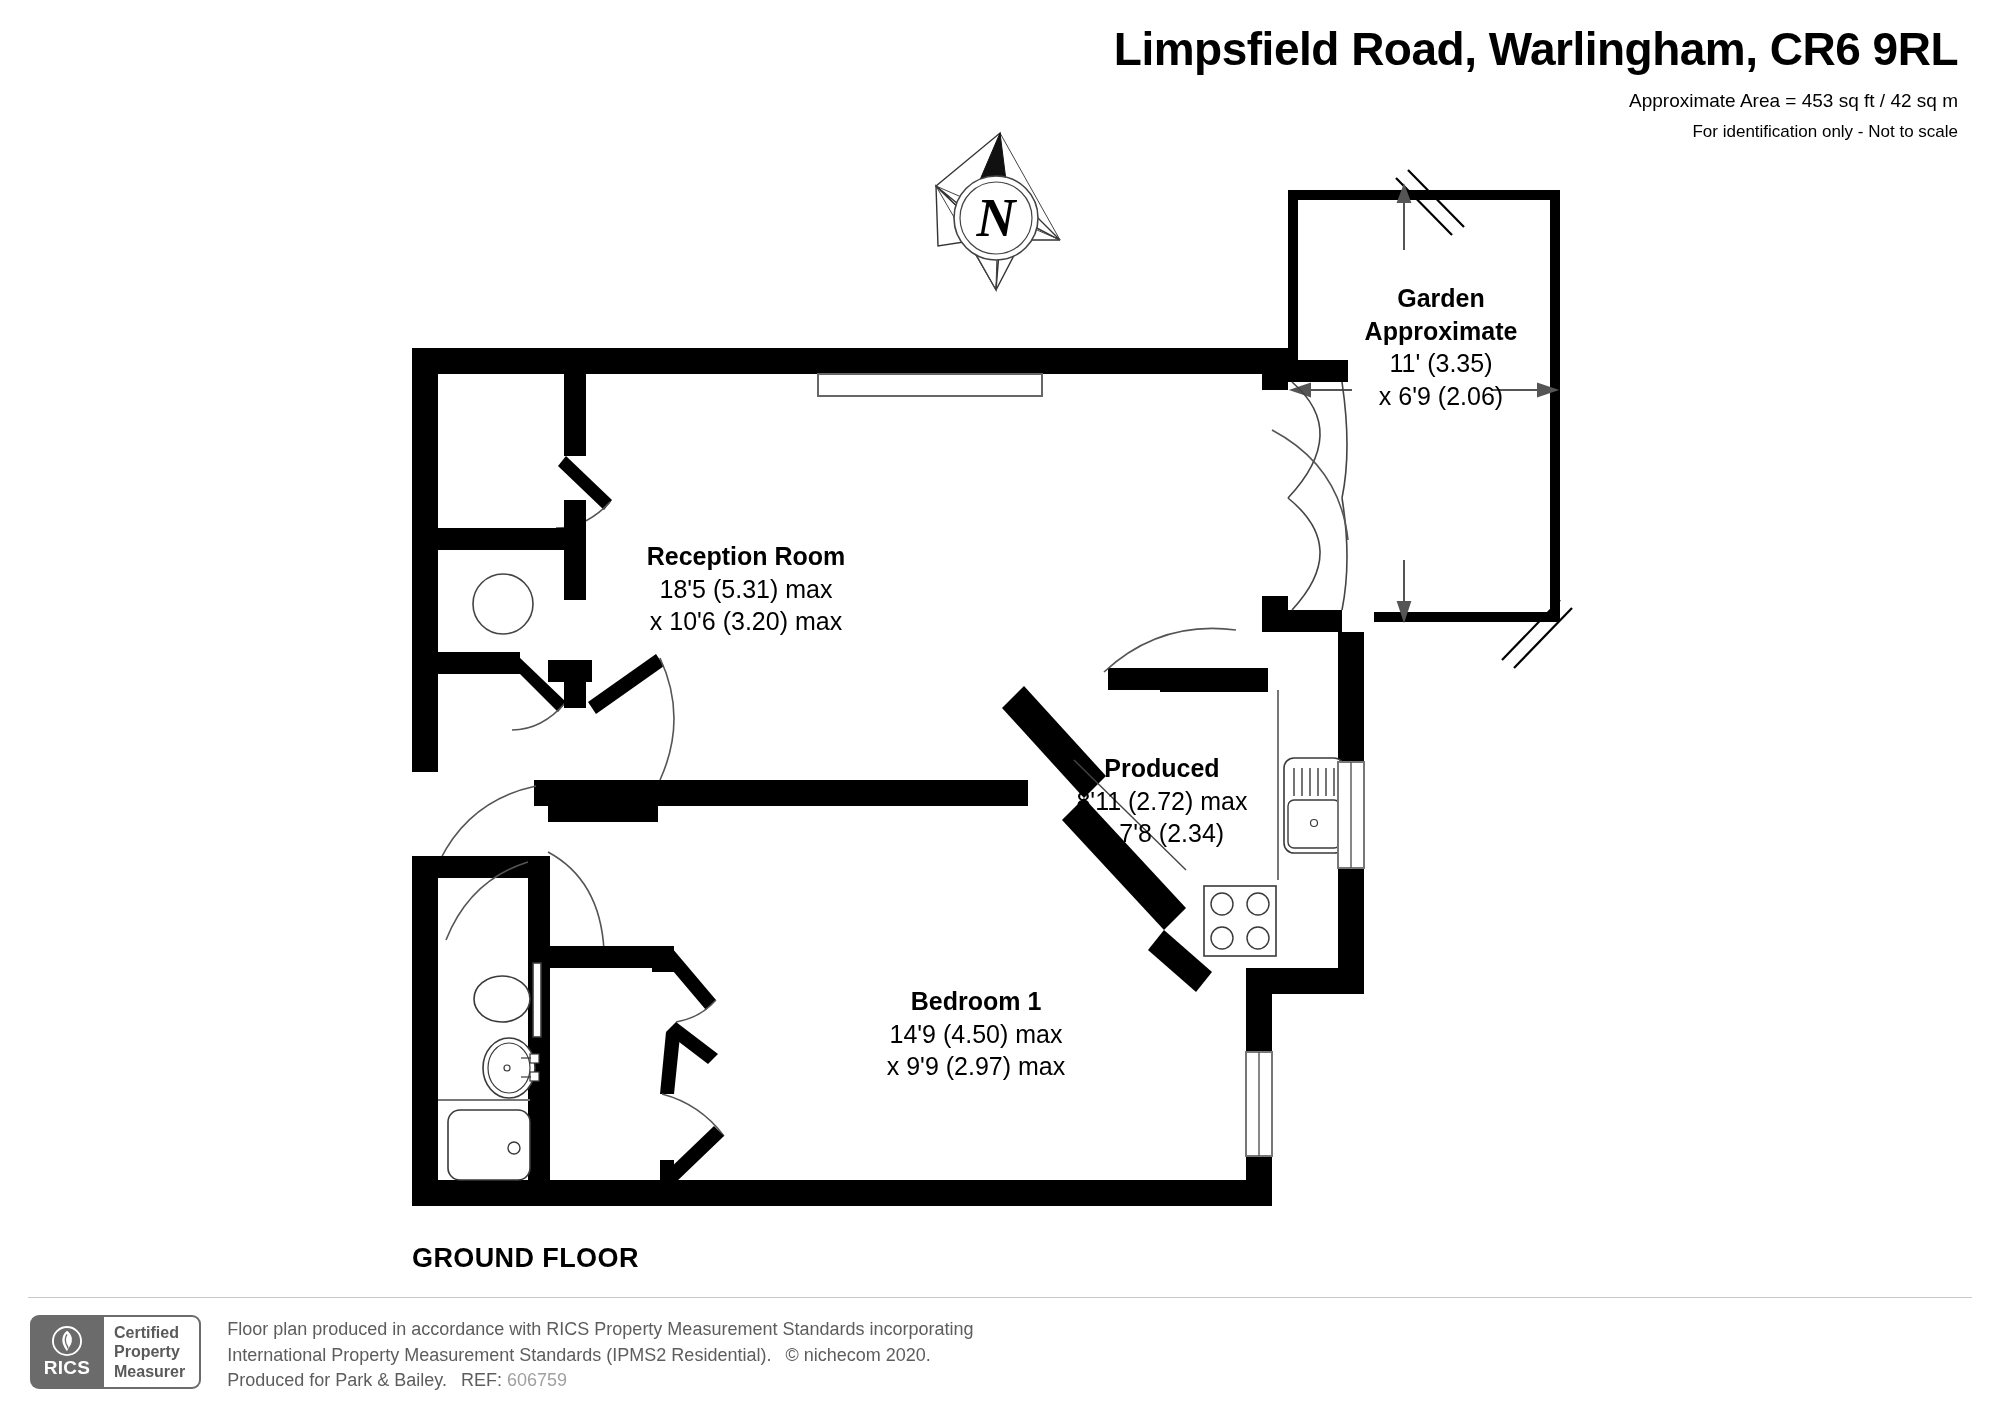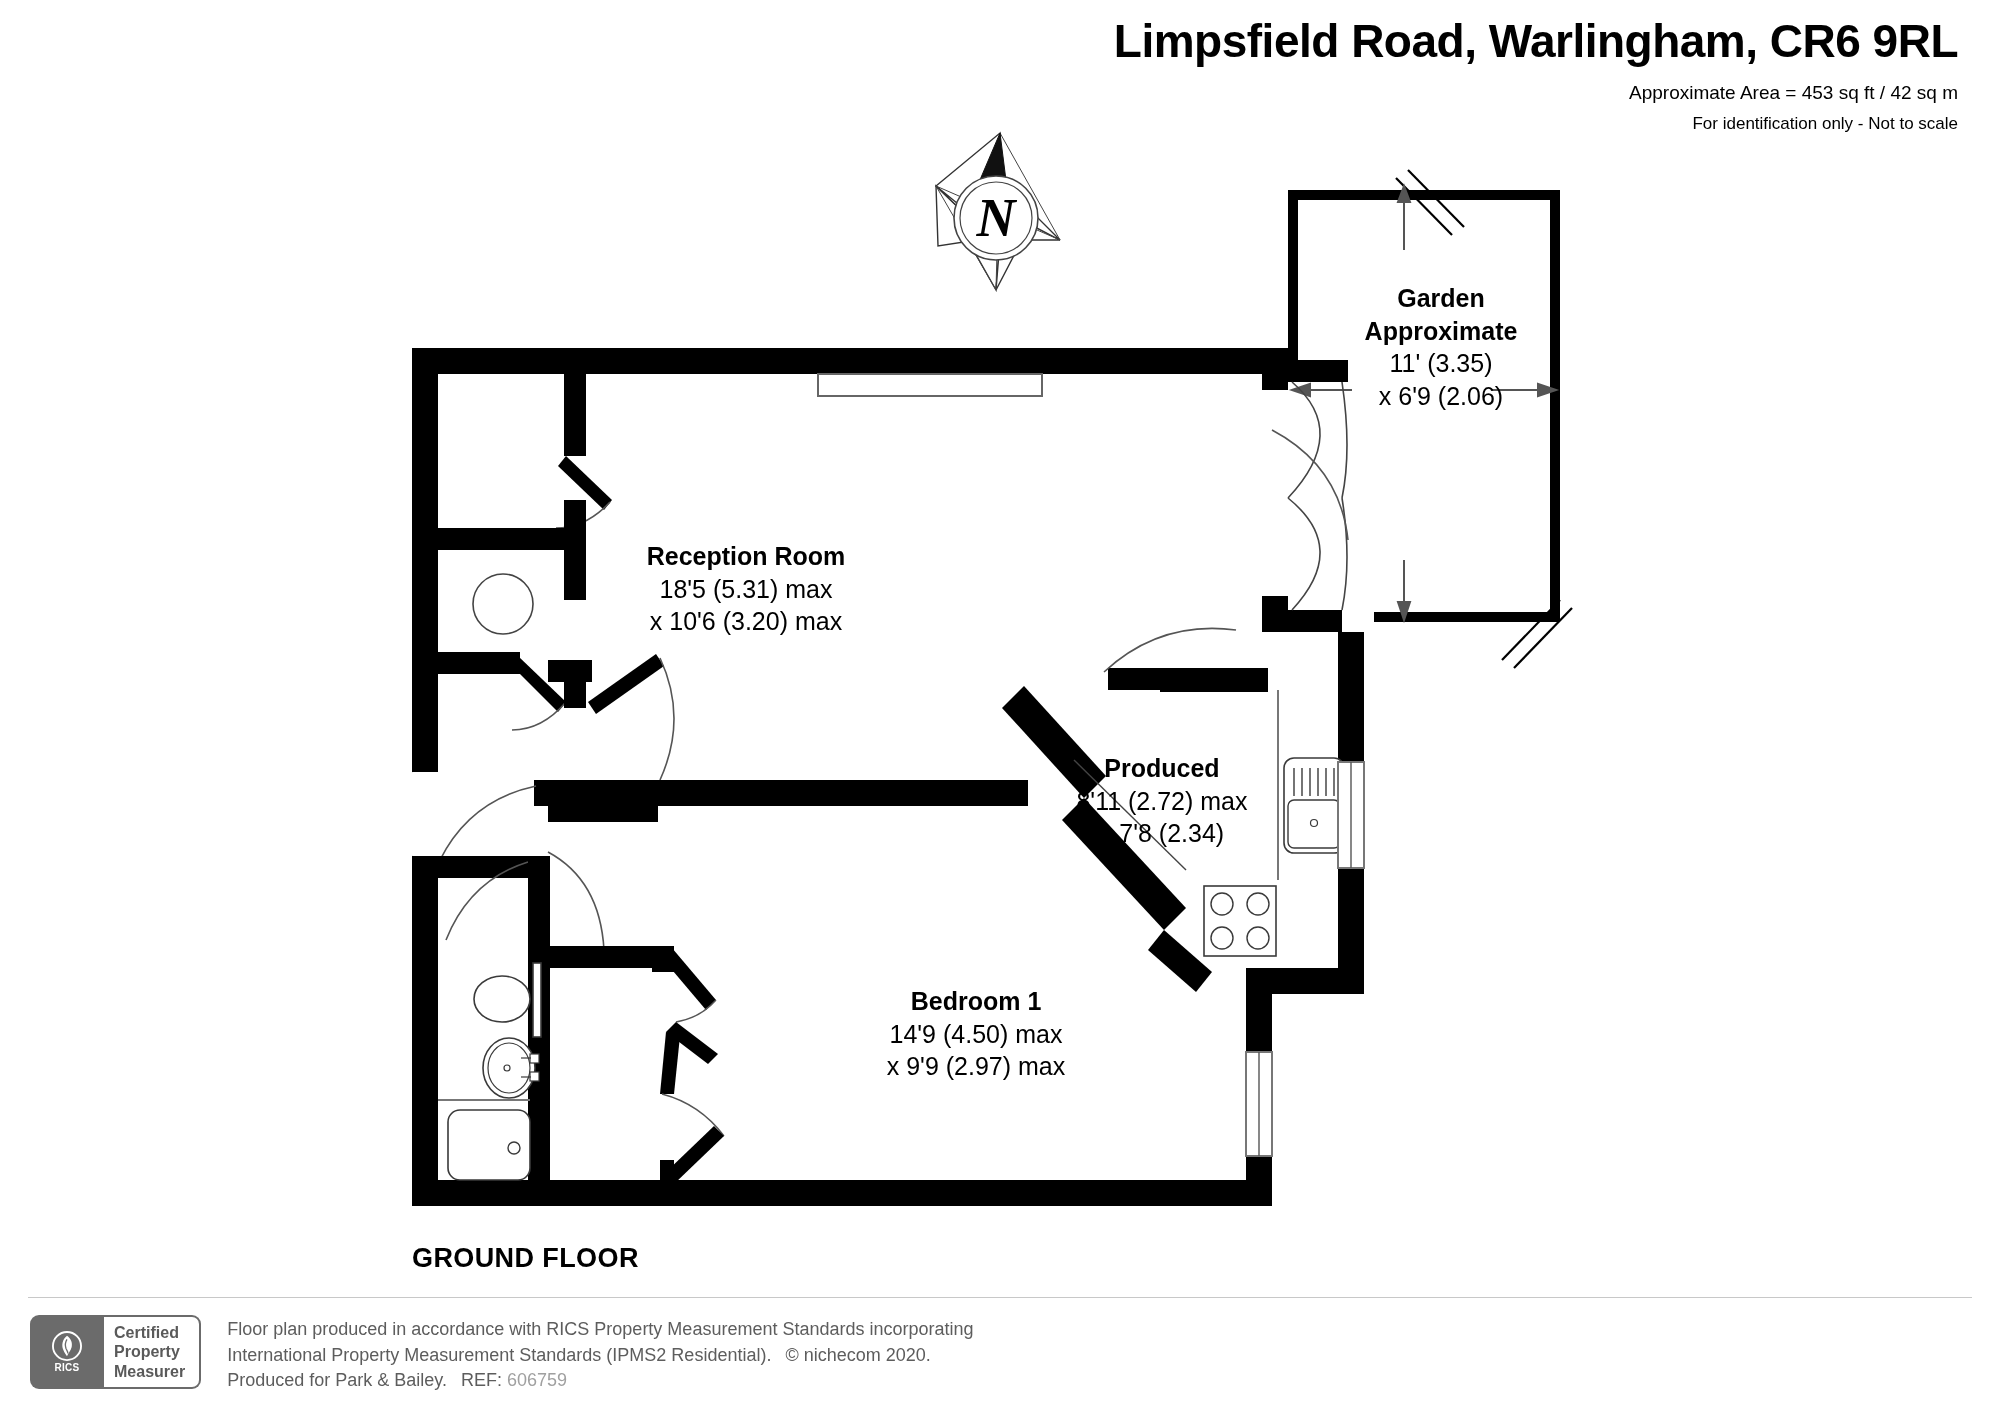--- a/index.html
+++ b/index.html
@@ -20,21 +20,21 @@
     overflow: hidden;
   }
 
   
   #header {
     position: absolute;
     top: 0;
     left: 0;
     width: 2000px;
     text-align: right;
-    padding-top: 16px;
+    padding-top: 24px;
   }
   #title {
     font-size: 46px;
     font-weight: bold;
     letter-spacing: -0.5px;
     padding-right: 42px;
     line-height: 1.1;
     white-space: nowrap;
   }
   #area {
@@ -98,21 +98,21 @@
     justify-content: center;
     color: #ffffff;
     padding: 0 2px;
   }
   #rics-crest {
     width: 30px;
     height: 30px;
     margin-bottom: 1px;
   }
   #rics-word {
-    font-size: 10px;
+    font-size: 19px;
     font-weight: bold;
     letter-spacing: 0.3px;
     color: #ffffff;
   }
   #rics-cert {
     border: 2px solid #6b6b6b;
     border-left: none;
     border-radius: 0 9px 9px 0;
     padding: 5px 14px 5px 10px;
     display: flex;

